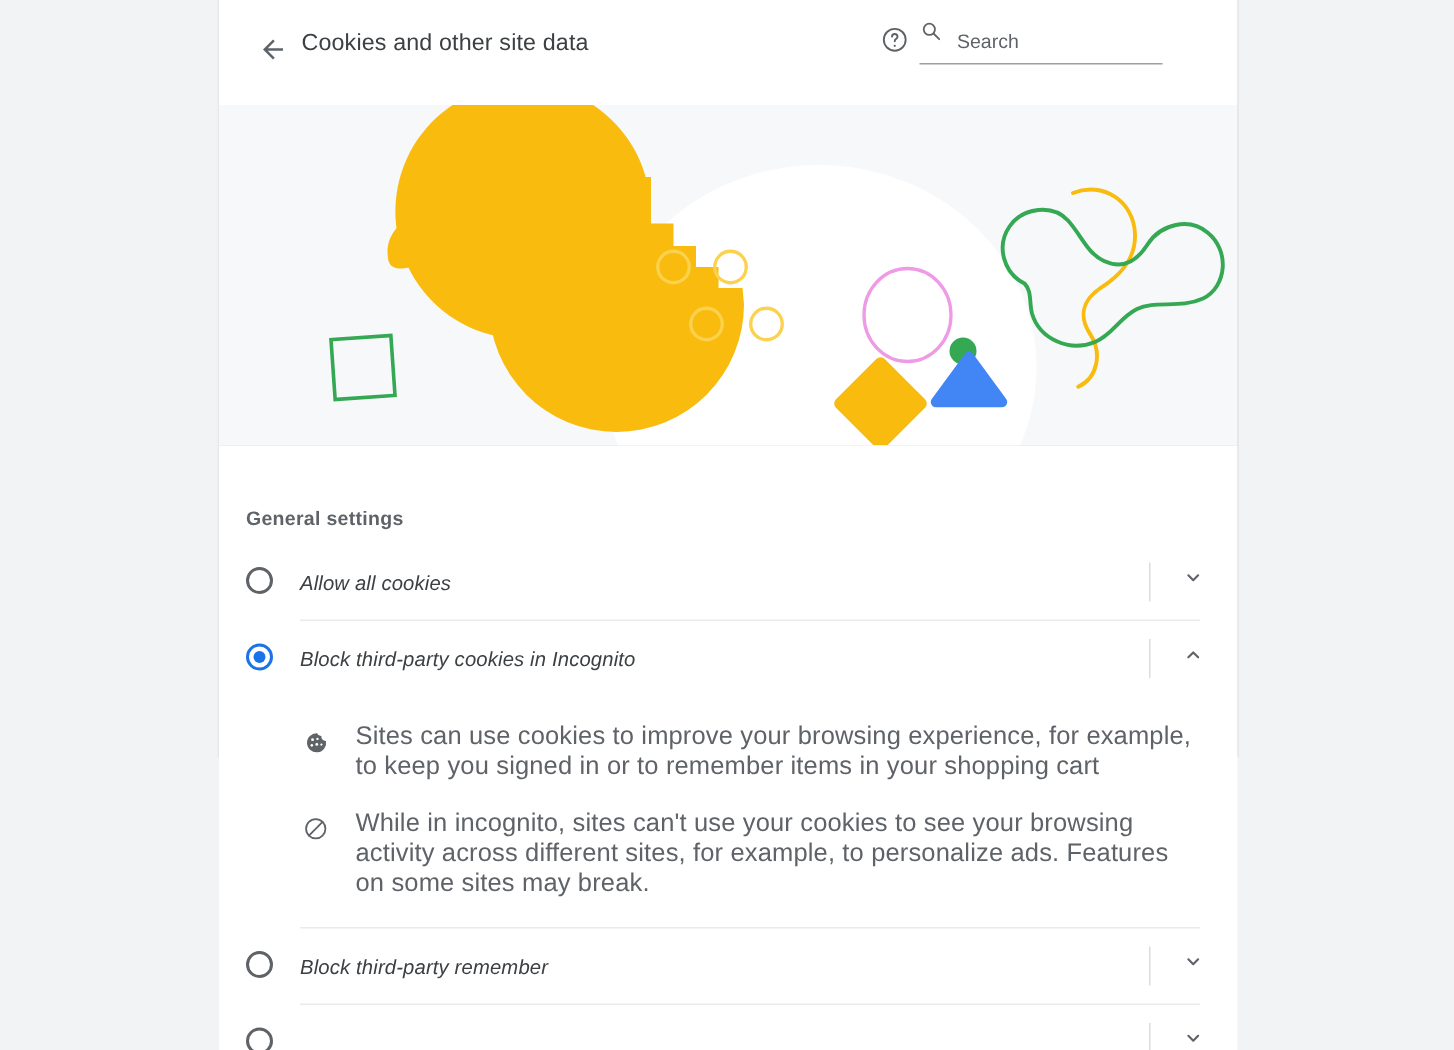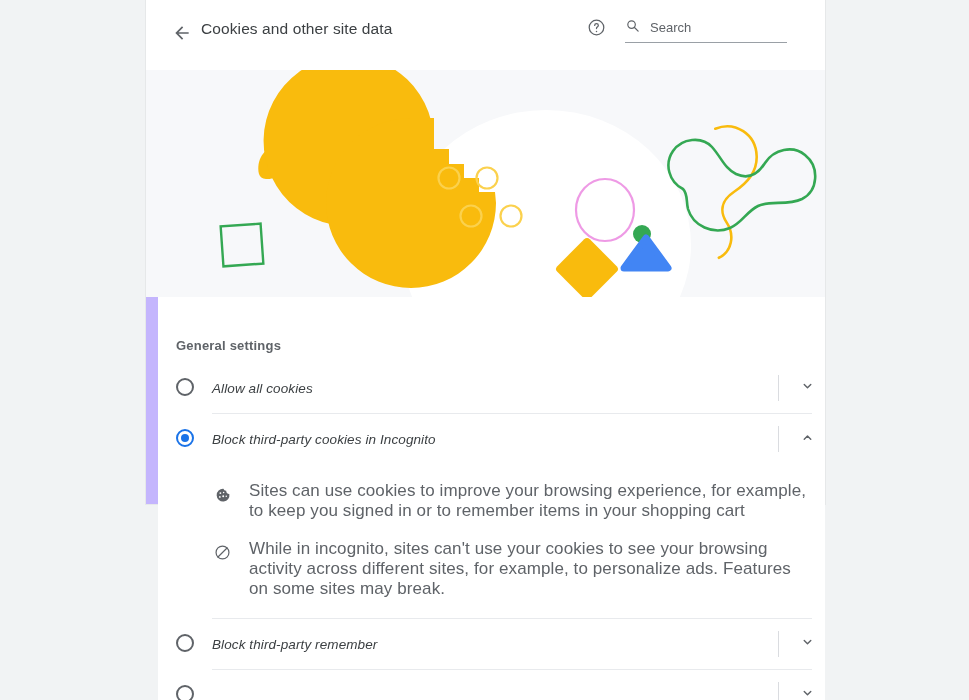--- a/index.html
+++ b/index.html
@@ -17,21 +17,21 @@
     background: #f1f3f4;
   }
 
   
   .card {
     position: absolute;
     left: 146px;
     top: 0;
     width: 679px;
     height: 504px;
-    background: #c4b5fd;
+    background: #fdba74;
     box-shadow: 0 0 0 1px rgba(0,0,0,0.045);
   }
 
   
   .header {
     position: relative;
     height: 70px;
     background: #ffffff;
   }
   .back-btn {
@@ -55,27 +55,26 @@
   .help-btn {
     position: absolute;
     left: 434px; top: 13px;
     width: 32px; height: 32px;
     display:flex; align-items:center; justify-content:center;
     border-radius: 50%;
     cursor: pointer;
   }
   .search-wrap {
     position: absolute;
-    left: 479px;
+    left: 467px;
     top: 13px;
     width: 162px;
     height: 30px;
     border-bottom: 1px solid #9aa0a6;
     display: flex;
-    align-items: center;
   }
   .search-icon { flex: 0 0 auto; margin-right: 10px; display:block; }
   .search-input {
     border: none;
     outline: none;
     background: transparent;
     font-family: "Liberation Sans", sans-serif;
     font-size: 13px;
     color: #3c4043;
     width: 130px;
@@ -287,21 +286,21 @@
                  C540 131 542 124 537 119 Z" fill="none" stroke="#34a853" stroke-width="2.6"></path>
 
         <circle cx="496" cy="164" r="9" fill="#34a853"></circle>
 
         <rect x="418" y="176" width="46" height="46" rx="4" fill="#f9bb0d" transform="rotate(45 441 199)"></rect>
 
         <path d="M478 198 L500 168 L522 198 Z" fill="#4285f4" stroke="#4285f4" stroke-width="7" stroke-linejoin="round"></path>
       </svg>
     </div>
 
-    <div class="body-area" style="height:403px;margin-left:12px;">
+    <div class="body-area" style="height:403px;">
       <div class="section-title">General settings</div>
 
       <div class="opt-list">
 
         <div class="opt-row">
           <div class="radio">
             <span class="ring"></span>
 
           </div>
           <div class="opt-label">Allow all cookies</div>

